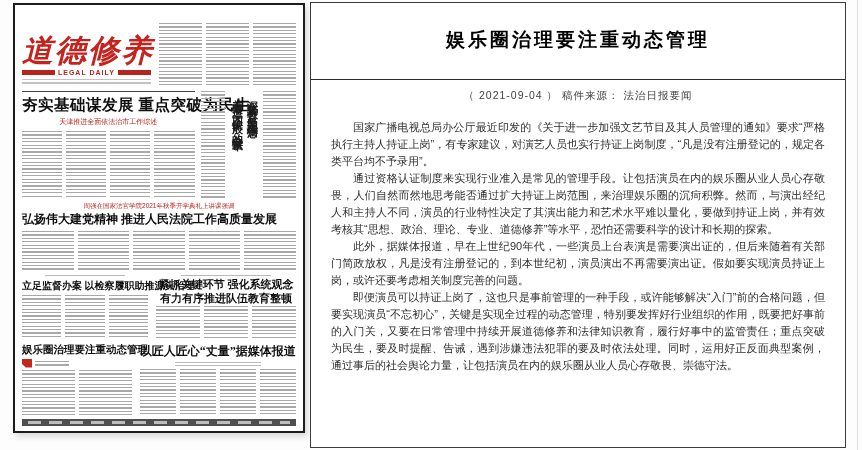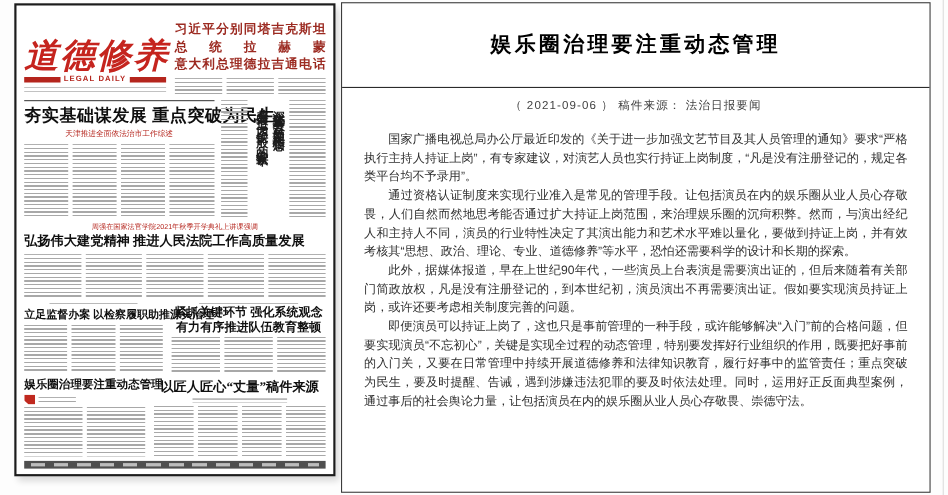--- a/index.html
+++ b/index.html
@@ -101,24 +101,20 @@
         <div class="mast-left">
           <div class="logo">道德修养</div>
           <div class="redbar-row">
             <div class="redbar"></div>
             <div class="legal">LEGAL DAILY</div>
             <div class="redbar"></div>
           </div>
           <div class="mast-meta ft"></div>
         </div>
         <div class="mast-right">
-          <div class="tophead">
-            <div>习近平分别同塔吉克斯坦总统拉赫蒙</div>
-            <div>意大利总理德拉吉通电话</div>
-          </div>
           <div class="tr-cols">
             <div class="ft"></div>
               <div class="ft"></div>
               <div class="ft"></div>
           </div>
         </div>
       </div>
 
       <div class="lead-row">
         <div class="lead-left">
@@ -183,42 +179,42 @@
           <div class="flag-row">
             <div class="flag"></div>
             <div class="flag-ft ft"></div>
           </div>
           <div class="cols">
             <div class="ft"></div>
               <div class="ft"></div>
           </div>
         </div>
         <div class="bot-right">
-          <div class="bot-head2">以匠人匠心“丈量”稿件来源</div>
+          <div class="bot-head2">以匠人匠心“丈量”据媒体报道</div>
           <div class="bot-sub ft"></div>
           <div class="cols">
             <div class="ft"></div>
               <div class="ft"></div>
               <div class="ft"></div>
               <div class="ft"></div>
           </div>
         </div>
       </div>
 
       <div class="foot">
         <div class="foot-marks"></div>
       </div>
 
     </div>
   </div>
 
   <div class="panel">
     <div class="p-title">娱乐圈治理要注重动态管理</div>
     <hr class="p-rule">
-    <div class="p-meta">（ 2021-09-06 ）  稿件来源： 法治日报要闻</div>
+    <div class="p-meta">（ 2021-09-04 ）  稿件来源： 法治日报要闻</div>
     <div class="p-body">
       <p class="para">国家广播电视总局办公厅最近印发的《关于进一步加强文艺节目及其人员管理的通知》要求“严格执行主持人持证上岗”，有专家建议，对演艺人员也实行持证上岗制度，“凡是没有注册登记的，规定各类平台均不予录用”。</p>
       <p class="para">通过资格认证制度来实现行业准入是常见的管理手段。让包括演员在内的娱乐圈从业人员心存敬畏，人们自然而然地思考能否通过扩大持证上岗范围，来治理娱乐圈的沉疴积弊。然而，与演出经纪人和主持人不同，演员的行业特性决定了其演出能力和艺术水平难以量化，要做到持证上岗，并有效考核其“思想、政治、理论、专业、道德修养”等水平，恐怕还需要科学的设计和长期的探索。</p>
       <p class="para">此外，据媒体报道，早在上世纪90年代，一些演员上台表演是需要演出证的，但后来随着有关部门简政放权，凡是没有注册登记的，到本世纪初，演员演出不再需要演出证。假如要实现演员持证上岗，或许还要考虑相关制度完善的问题。</p>
       <p class="para">即便演员可以持证上岗了，这也只是事前管理的一种手段，或许能够解决“入门”前的合格问题，但要实现演员“不忘初心”，关键是实现全过程的动态管理，特别要发挥好行业组织的作用，既要把好事前的入门关，又要在日常管理中持续开展道德修养和法律知识教育，履行好事中的监管责任；重点突破为民生，要及时提醒、告诫，遇到涉嫌违法犯罪的要及时依法处理。同时，运用好正反面典型案例，通过事后的社会舆论力量，让包括演员在内的娱乐圈从业人员心存敬畏、崇德守法。</p>
     </div>
   </div>
 
   <div class="edge"></div>
 

